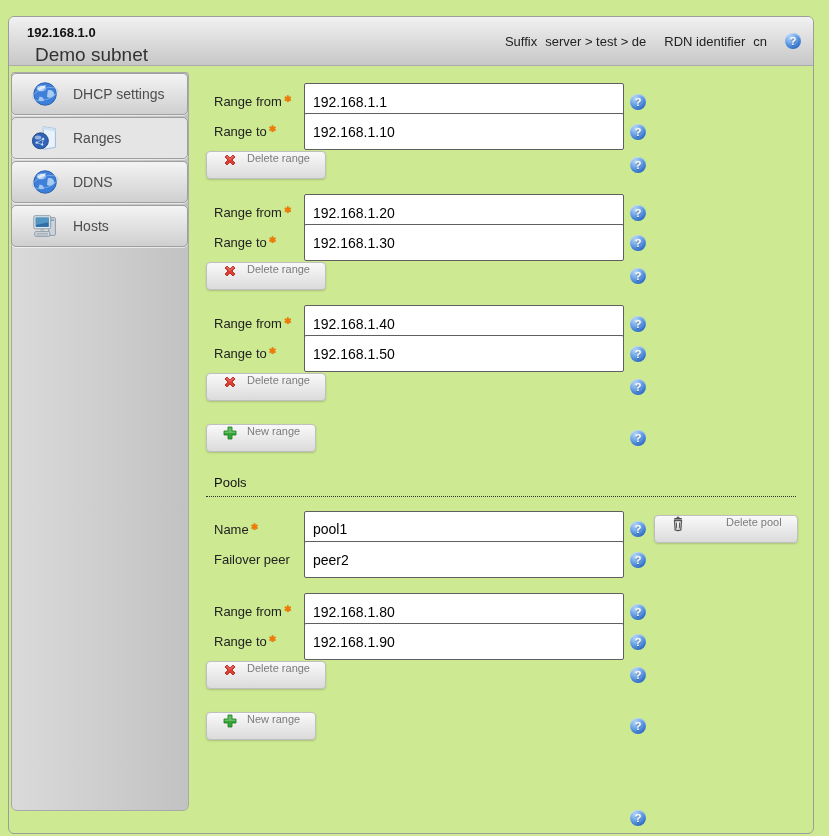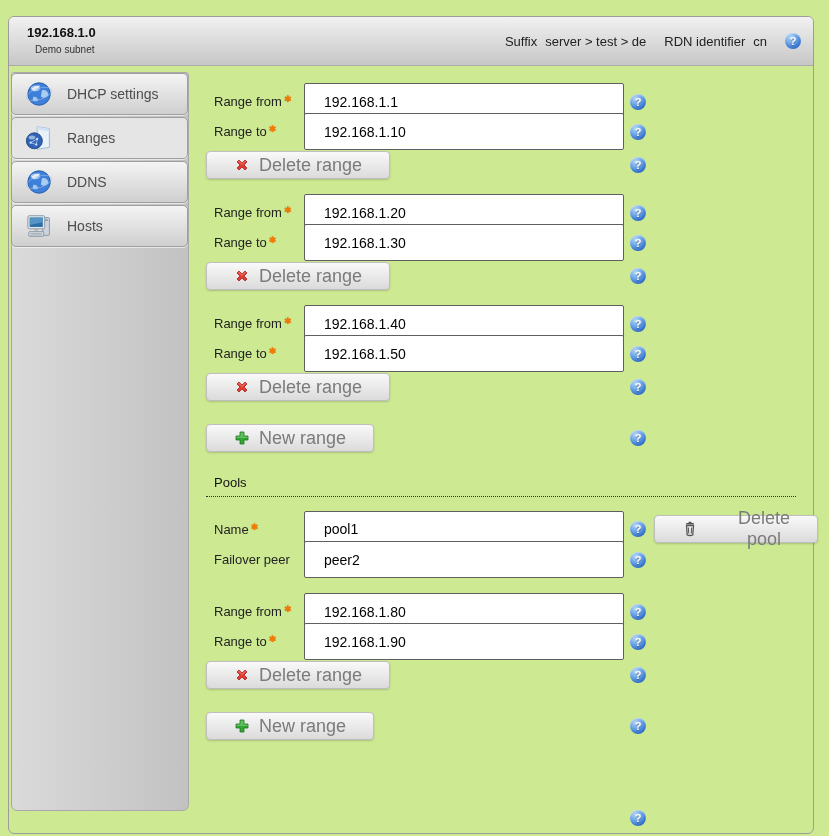--- a/index.html
+++ b/index.html
@@ -14,21 +14,21 @@
     border:1px solid #9c9c9c;border-radius:6px;background:#cdea92;
   }
   
   .header{
     position:absolute;left:0;top:0;right:0;height:48px;
     background:linear-gradient(#f1f1f1,#c7c7c7);
     border-bottom:1px solid #ababab;
     border-radius:5px 5px 0 0;
   }
   .hdr-title{position:absolute;left:18px;top:8px;font-size:13px;font-weight:bold;color:#111;}
-  .hdr-subtitle{position:absolute;left:26px;top:27px;font-size:10px;color:#333;}
+  .hdr-subtitle{position:absolute;left:26px;top:27px;font-size:19px;color:#333;}
   .hdr-right{
     position:absolute;right:12px;top:0;height:100%;
     display:flex;align-items:center;font-size:13px;color:#222;
   }
   .hdr-right .lbl{margin-right:8px;}
   .hdr-right .val{margin-right:18px;}
   .hdr-right .val:last-of-type{margin-right:7px;}
   
   .help{
     width:16px;height:16px;border-radius:50%;
@@ -43,50 +43,50 @@
   .side-panel{
     position:absolute;left:2px;top:55px;width:176px;height:737px;
     background:linear-gradient(90deg,#dadada,#c2c2c2);
     border:1px solid #a9a9a9;border-radius:3px 3px 6px 6px;
   }
   .tabs{position:absolute;left:2px;top:56px;width:177px;}
   .tab{
     box-sizing:border-box;height:42px;margin-bottom:2px;width:100%;
     border:1px solid #9f9f9f;border-radius:5px;
     background:linear-gradient(#f4f4f4,#cfcfcf);
-    display:flex;align-items:center;gap:12px;padding-left:13px;
+    display:flex;align-items:center;gap:12px;padding-left:19px;
     cursor:pointer;box-shadow:0 1px 0 rgba(255,255,255,.6);
   }
   .tab.selected{background:#e5e5e5;}
   .tab .t-icon{width:30px;height:30px;flex:0 0 30px;}
   .tab .t-label{font-size:14px;color:#4d4d4d;}
   
   .main{position:absolute;left:197px;top:74px;width:598px;}
   .field-row{display:flex;align-items:center;height:21px;margin-bottom:9px;}
   .f-label{
     box-sizing:border-box;width:98px;padding-left:8px;flex:0 0 98px;
     font-size:13px;color:#222;white-space:nowrap;
   }
   .req{color:#f57900;font-size:9px;vertical-align:4px;margin-left:2px;text-shadow:0 0 1px #c35c00;}
   input.text{
     box-sizing:border-box;width:320px;height:37px;flex:0 0 320px;
     border:1px solid #5f5f5f;border-radius:2px;
     font-family:"Liberation Sans","DejaVu Sans",sans-serif;
-    font-size:14px;color:#000;padding:1px 19px;background:#fff;outline:none;
+    font-size:14px;color:#000;padding:1px 8px;background:#fff;outline:none;
   }
   .field-row .help{margin-left:6px;}
   .btn-row{position:relative;height:28px;margin:8px 0 23px 0;}
   .btn-row .help{position:absolute;left:424px;top:6px;}
   .btn{
-    display:inline-flex;align-items:center;gap:9px;height:28px;
-    box-sizing:border-box;padding:0 27px;
+    display:inline-flex;gap:9px;height:28px;
+    box-sizing:border-box;padding:0 15px;
     background:linear-gradient(#f9f9f9,#dbdbdb);
     border:1px solid #bfbfbf;border-radius:4px;
     font-family:"Liberation Sans","DejaVu Sans",sans-serif;
-    font-size:18px;color:#7b7b7b;cursor:pointer;
+    font-size:11px;color:#7b7b7b;cursor:pointer;
     box-shadow:0 1px 2px rgba(0,0,0,.18);
   }
   .btn svg{flex:0 0 auto;}
   .section-title{
     margin:0 0 18px 0;padding:0 0 6px 8px;width:590px;box-sizing:border-box;
     font-size:13px;font-weight:normal;color:#111;
     border-bottom:1px dotted #333;
   }
   .pool-head-row{display:flex;align-items:center;height:28px;margin-bottom:6px;}
   .pool-head-row .help{margin-left:6px;}

